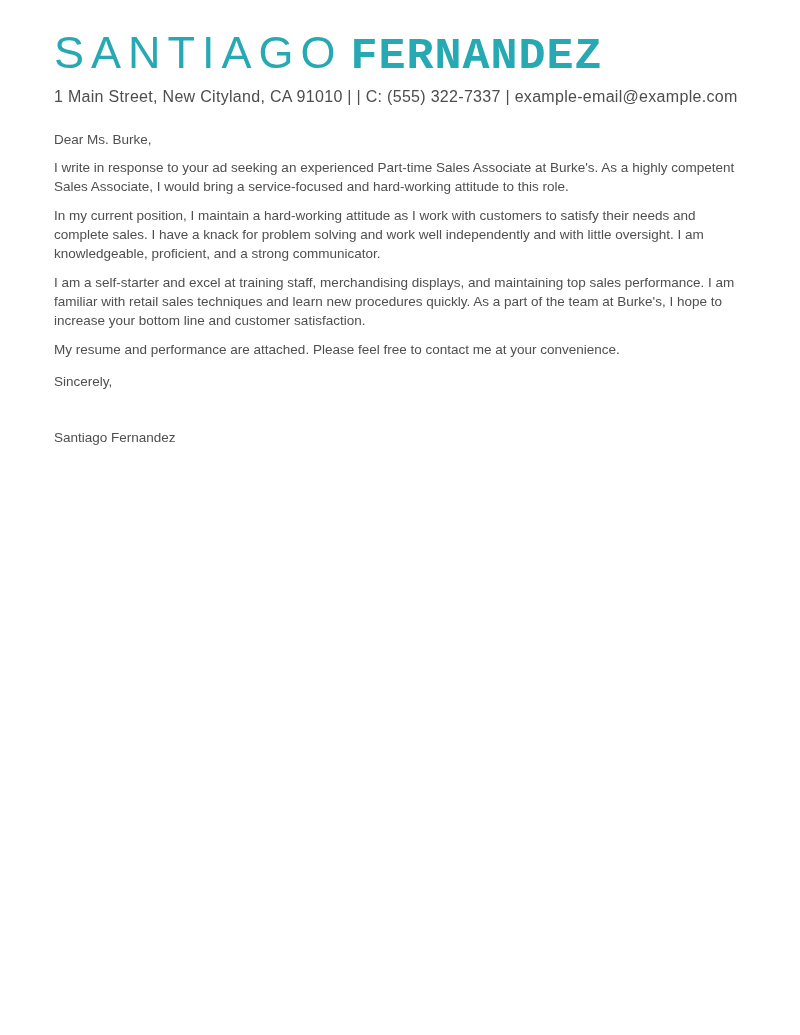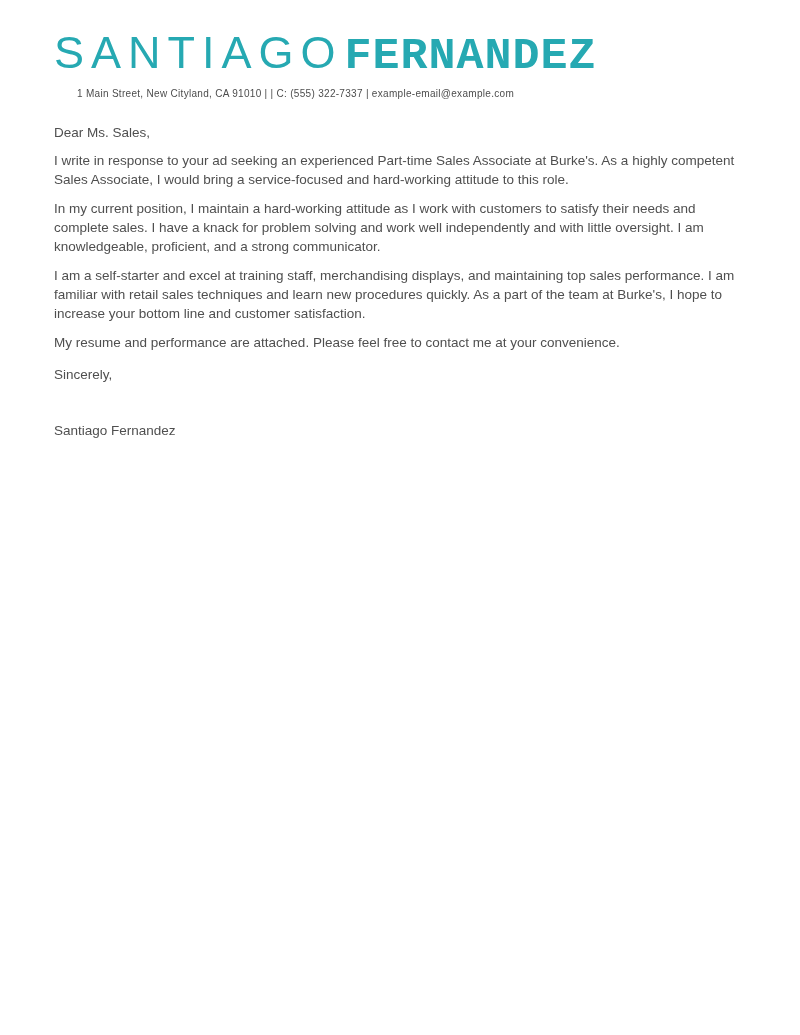--- a/index.html
+++ b/index.html
@@ -24,33 +24,32 @@
   .name{
     font-size:45px;
     line-height:1.0;
     color:var(--accent);
     white-space:nowrap;
     margin-bottom:9px;
   }
   .name .first{
     font-weight:400;
     letter-spacing:7px;
-    margin-right:2px;
+    margin-right:8px;
   }
   .name .last{
     font-weight:700;
     letter-spacing:1px;
     font-family:Liberation Mono, monospace;
   }
   .contact{
-    font-size:10px;
+    font-size:16px;
     color:#4d4d4d;
     letter-spacing:0.3px;
     margin-bottom:24px;
-    margin-left:23px;
   }
   
   .letter p{
     font-size:13.5px;
     line-height:19px;
     color:var(--body-text);
     margin-bottom:10px;
     max-width:695px;
   }
   .letter p.salutation{
@@ -69,21 +68,21 @@
 <div class="page">
 
   <header>
     <h1 class="name">
       <span class="first">SANTIAGO</span><span class="last">FERNANDEZ</span>
     </h1>
     <div class="contact">1 Main Street, New Cityland, CA 91010 | | C: (555) 322-7337 | example-email@example.com</div>
   </header>
 
   <main class="letter">
-    <p class="salutation">Dear Ms. Sales,</p>
+    <p class="salutation">Dear Ms. Burke,</p>
 
     <p>I write in response to your ad seeking an experienced Part-time Sales Associate at Burke's. As a highly competent Sales Associate, I would bring a service-focused and hard-working attitude to this role.</p>
 
     <p>In my current position, I maintain a hard-working attitude as I work with customers to satisfy their needs and complete sales. I have a knack for problem solving and work well independently and with little oversight. I am knowledgeable, proficient, and a strong communicator.</p>
 
     <p>I am a self-starter and excel at training staff, merchandising displays, and maintaining top sales performance. I am familiar with retail sales techniques and learn new procedures quickly. As a part of the team at Burke's, I hope to increase your bottom line and customer satisfaction.</p>
 
     <p>My resume and performance are attached. Please feel free to contact me at your convenience.</p>
 
     <p class="closing">Sincerely,</p>

